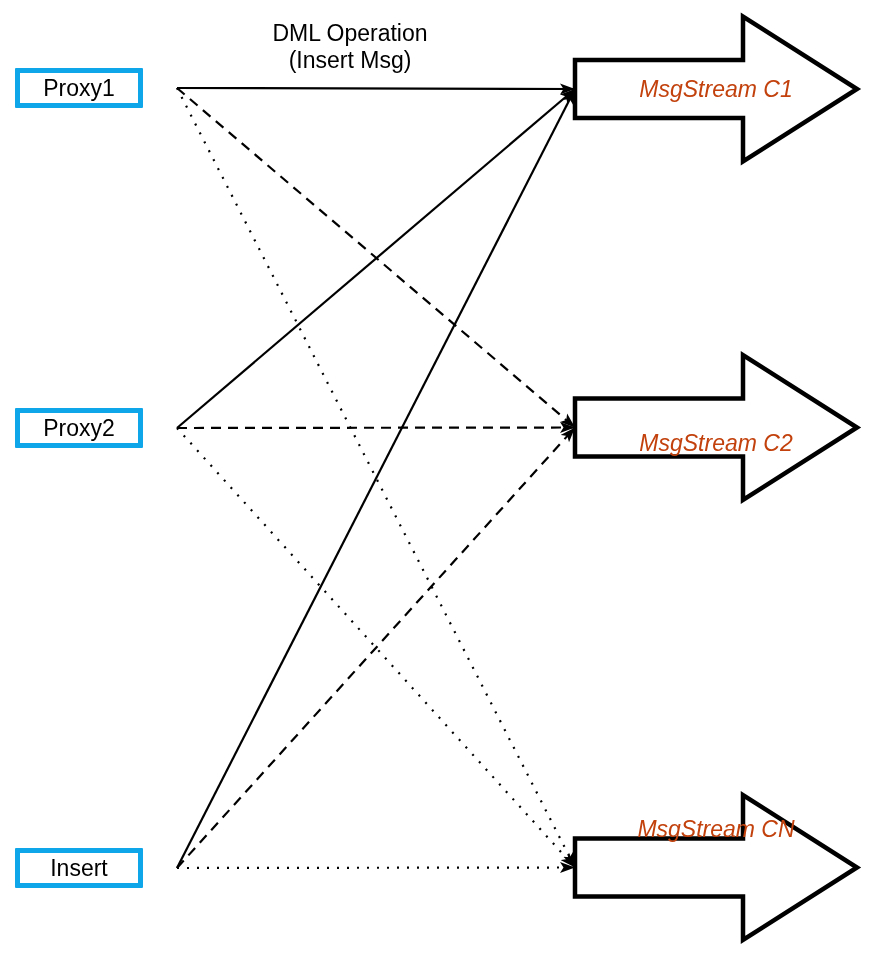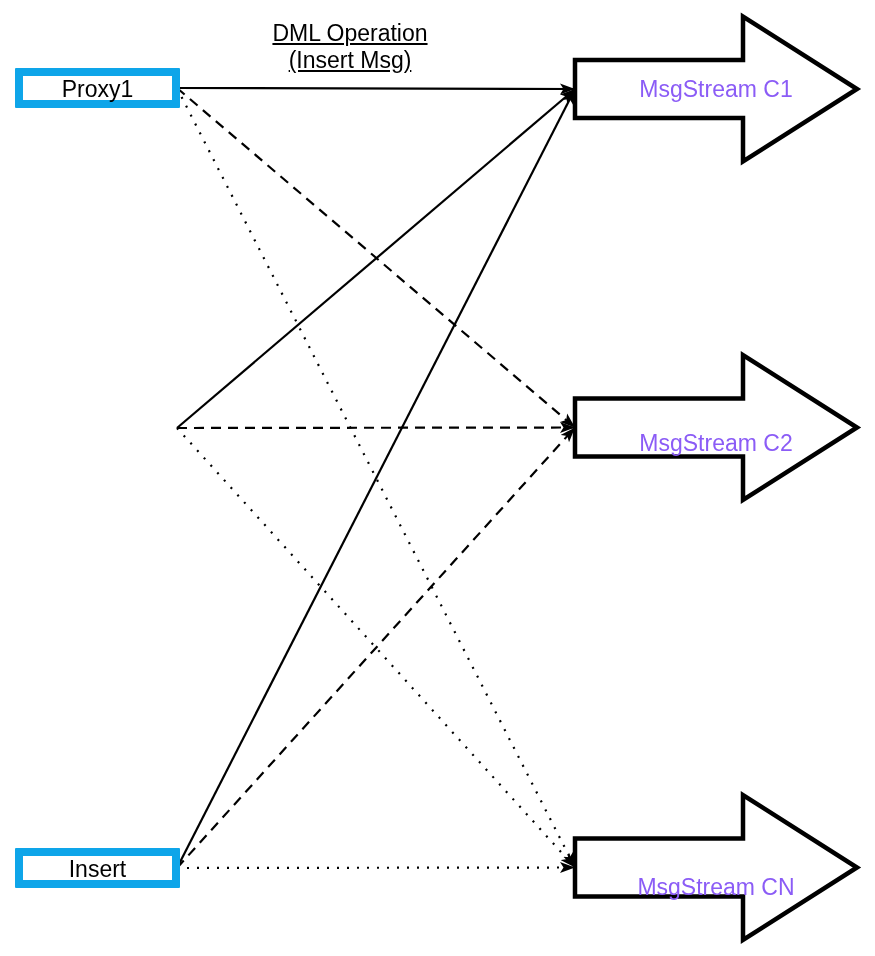--- a/index.html
+++ b/index.html
@@ -16,56 +16,56 @@
     overflow: hidden;
   }
   .canvas svg {
     position: absolute;
     left: 0;
     top: 0;
   }
   .node-box {
     position: absolute;
     left: 15px;
-    width: 165px;
+    width: 128px;
     height: 40px;
     box-sizing: border-box;
     background: #ffffff;
-    border: 8px solid #0ea5e9;
+    border: 5px solid #0ea5e9;
     border-radius: 1px;
     display: flex;
-    align-items: flex-start;
+    align-items: center;
     justify-content: center;
     font-size: 23px;
     color: #000000;
     white-space: nowrap;
   }
   .stream-label {
     position: absolute;
     left: 575px;
     width: 282px;
     height: 40px;
     display: flex;
     align-items: center;
     justify-content: center;
     font-size: 23px;
-    color: #8b5cf6;
+    color: #c2410c;
     white-space: nowrap;
     pointer-events: none;
+    font-style: italic;
   }
   .diagram-title {
     position: absolute;
     left: 180px;
     top: 20px;
     width: 340px;
     text-align: center;
     font-size: 23px;
     line-height: 27px;
     color: #000000;
-    text-decoration: underline;
   }
   .edge {
     stroke: #000000;
     stroke-width: 2.2;
     fill: none;
   }
   .edge-dashed { stroke-dasharray: 10 7; }
   .edge-dotted { stroke-dasharray: 2 8; }
   .block-arrow {
     fill: #ffffff;
@@ -104,21 +104,24 @@
   </svg>
 
   <div class="diagram-title">
     <div>DML Operation</div>
     <div>(Insert Msg)</div>
   </div>
 
   <div class="node-box" style="top:68px">
     <span>Proxy1</span>
   </div>
+  <div class="node-box" style="top:408px">
+    <span>Proxy2</span>
+  </div>
   <div class="node-box" style="top:848px">
     <span>Insert</span>
   </div>
 
   <div class="stream-label" style="top:69px">MsgStream C1</div>
   <div class="stream-label" style="top:423px">MsgStream C2</div>
-  <div class="stream-label" style="top:867px">MsgStream CN</div>
+  <div class="stream-label" style="top:809px">MsgStream CN</div>
 
 </div>
 
 </body></html>

